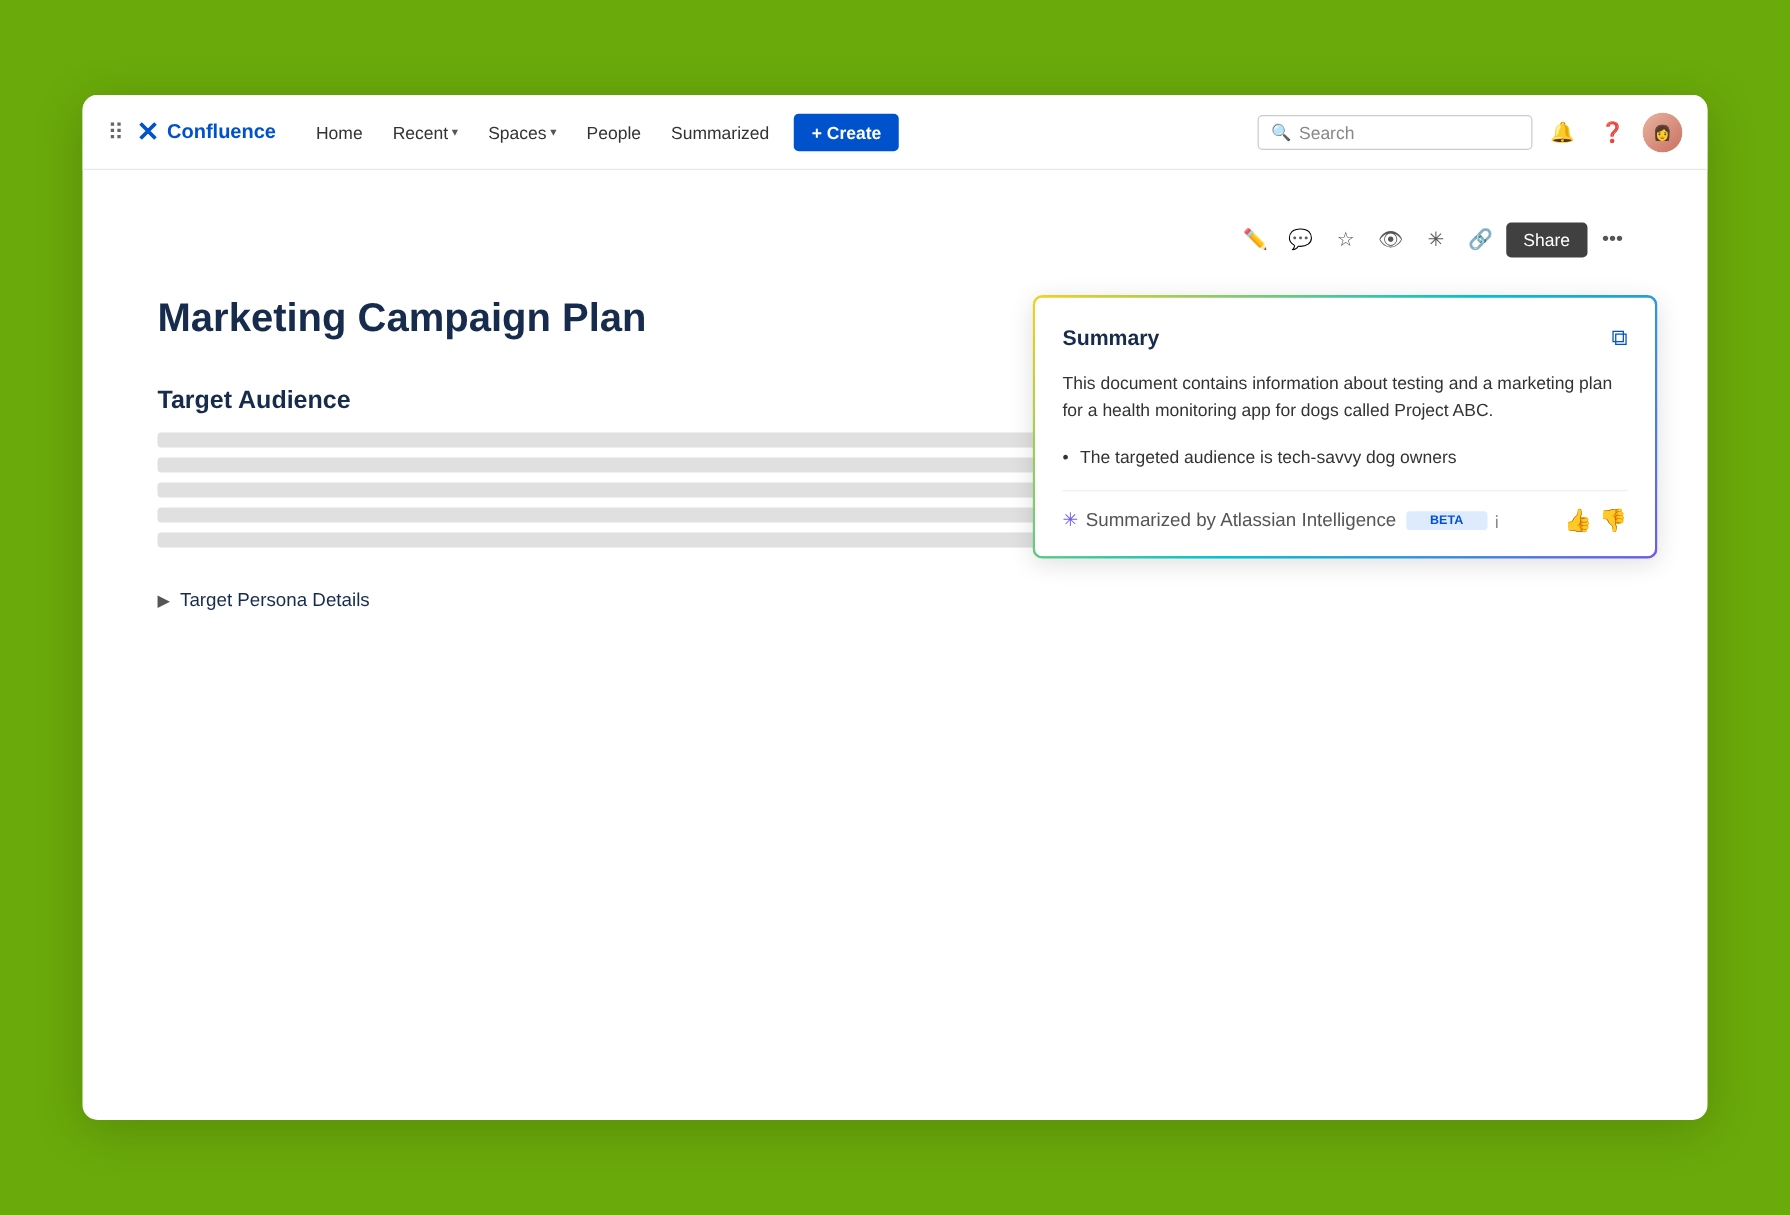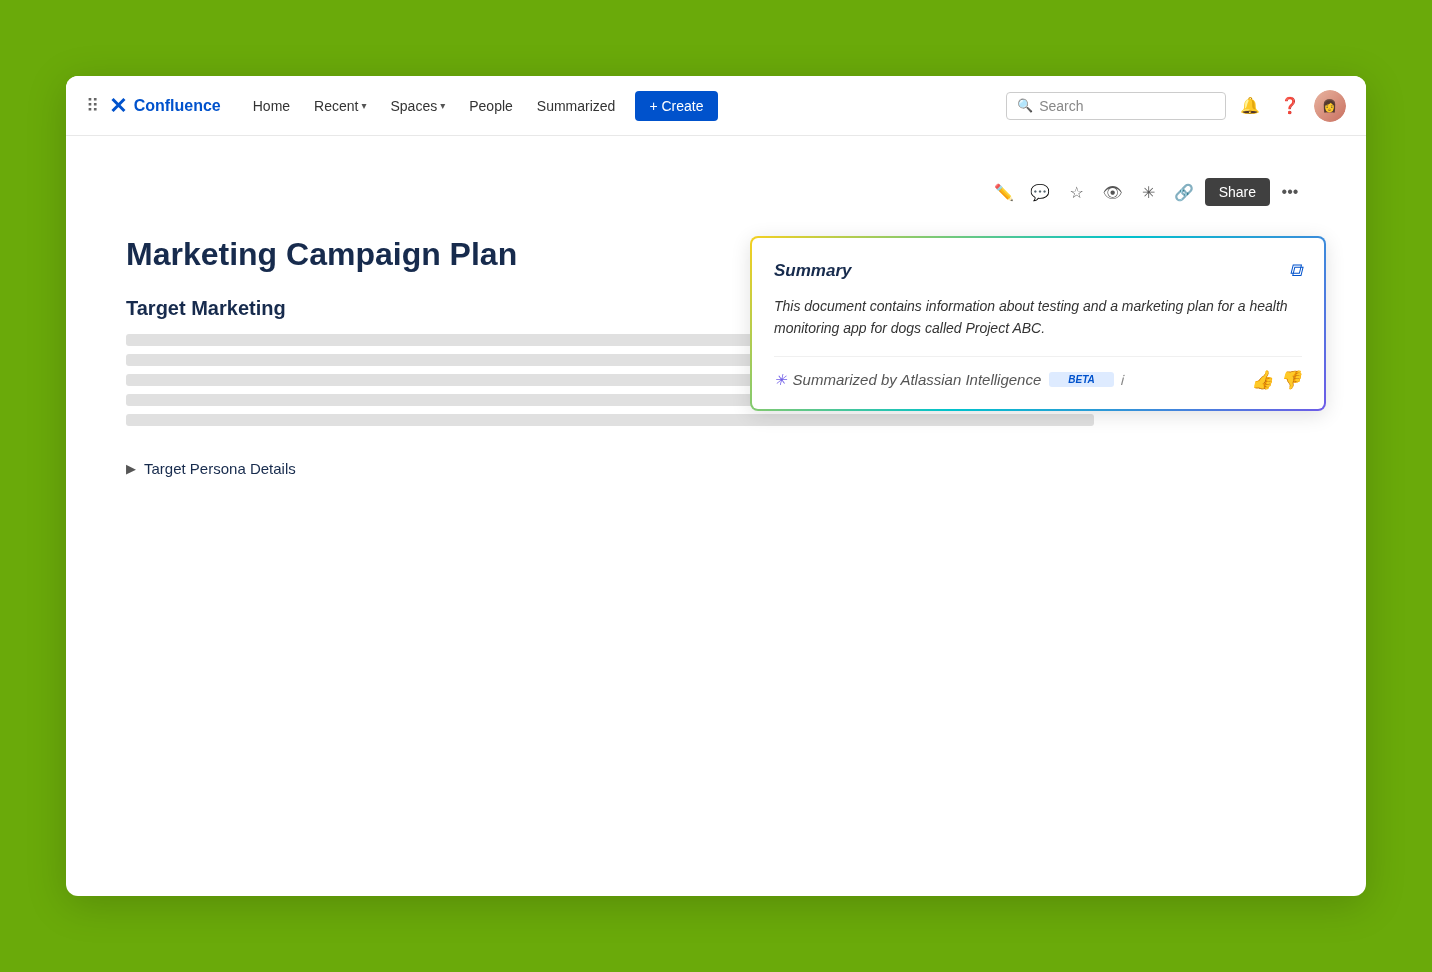--- a/index.html
+++ b/index.html
@@ -76,21 +76,21 @@
       font-size: 10px;
       color: #555;
     }
     .create-btn {
       background: #0052CC;
       color: #fff;
       border: none;
       border-radius: 4px;
       padding: 7px 14px;
       font-size: 14px;
-      font-weight: 400;
+      font-weight: 700;
       cursor: pointer;
       white-space: nowrap;
       margin-left: 6px;
     }
 
     .navbar-right {
       display: flex;
       align-items: center;
       gap: 8px;
     }
@@ -174,21 +174,21 @@
       font-size: 14px;
       font-weight: 500;
       cursor: pointer;
     }
 
     
     .page-title {
       font-size: 32px;
       font-weight: 700;
       color: #172B4D;
-      margin-bottom: 24px;
+      margin-bottom: 36px;
     }
 
     
     .section-heading {
       font-size: 20px;
       font-weight: 700;
       color: #172B4D;
       margin-bottom: 14px;
     }
 
@@ -218,35 +218,34 @@
     .expand-arrow {
       font-size: 13px;
       color: #555;
     }
 
     
     .summary-card {
       position: absolute;
       top: 100px;
       right: 40px;
-      width: 576px;
+      width: 500px;
       background: #fff;
       border-radius: 8px;
       border: 2px solid transparent;
       background-clip: padding-box;
       box-shadow: 0 4px 20px rgba(0,0,0,0.12);
       padding: 22px 22px 18px 22px;
       
       border: 2px solid;
       border-color: #f5d020;
       background:
         linear-gradient(#fff, #fff) padding-box,
         linear-gradient(135deg, #f5d020, #00c2cc, #6e5ce7) border-box;
       border: 2px solid transparent;
-      font-style: italic;
     }
 
     .summary-header {
       display: flex;
       align-items: center;
       justify-content: space-between;
       margin-bottom: 14px;
     }
     .summary-title {
       font-size: 17px;
@@ -381,21 +380,21 @@
       <div class="toolbar-icon" title="AI">✳</div>
       <div class="toolbar-icon" title="Copy link">🔗</div>
       <button class="share-btn">Share</button>
       <div class="toolbar-icon" title="More">•••</div>
     </div>
 
     <h1 class="page-title">Marketing Campaign Plan</h1>
 
 
     <div class="doc-section">
-      <h2 class="section-heading">Target Marketing</h2>
+      <h2 class="section-heading">Target Audience</h2>
       <div class="text-lines">
         <div class="text-line" style="width: 85%;"></div>
         <div class="text-line" style="width: 90%;"></div>
         <div class="text-line" style="width: 78%;"></div>
         <div class="text-line" style="width: 95%;"></div>
         <div class="text-line" style="width: 82%;"></div>
       </div>
     </div>
 
     <div class="expandable-row">
@@ -404,20 +403,21 @@
     </div>
 
 
     <div class="summary-card">
       <div class="summary-header">
         <span class="summary-title">Summary</span>
         <span class="copy-icon">⧉</span>
       </div>
       <p class="summary-text">This document contains information about testing and a marketing plan for a health monitoring app for dogs called Project ABC.</p>
       <ul class="summary-list">
+        <li>The targeted audience is tech-savvy dog owners</li>
       </ul>
       <div class="summary-footer">
         <div class="summary-footer-left">
           <span class="ai-icon">✳</span>
           <span class="ai-label">Summarized by Atlassian Intelligence</span>
           <span class="beta-badge">BETA</span>
           <span class="info-icon">ℹ</span>
         </div>
         <div class="summary-footer-right">
           <span class="thumb-icon">👍</span>

